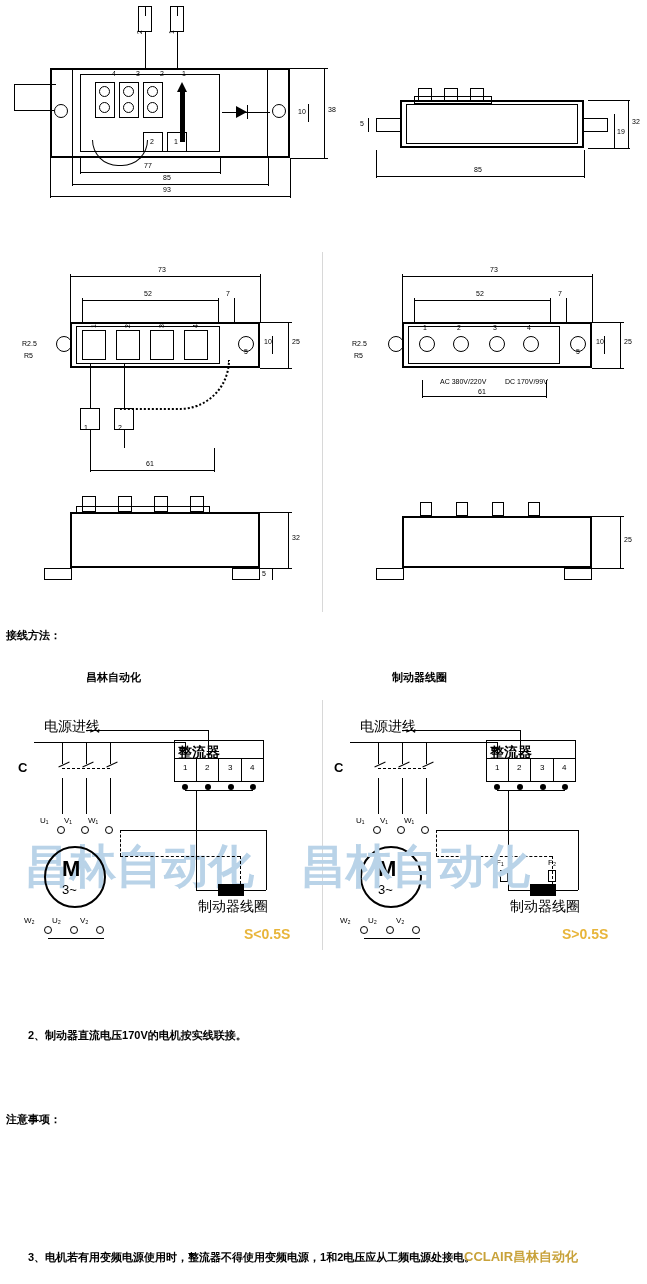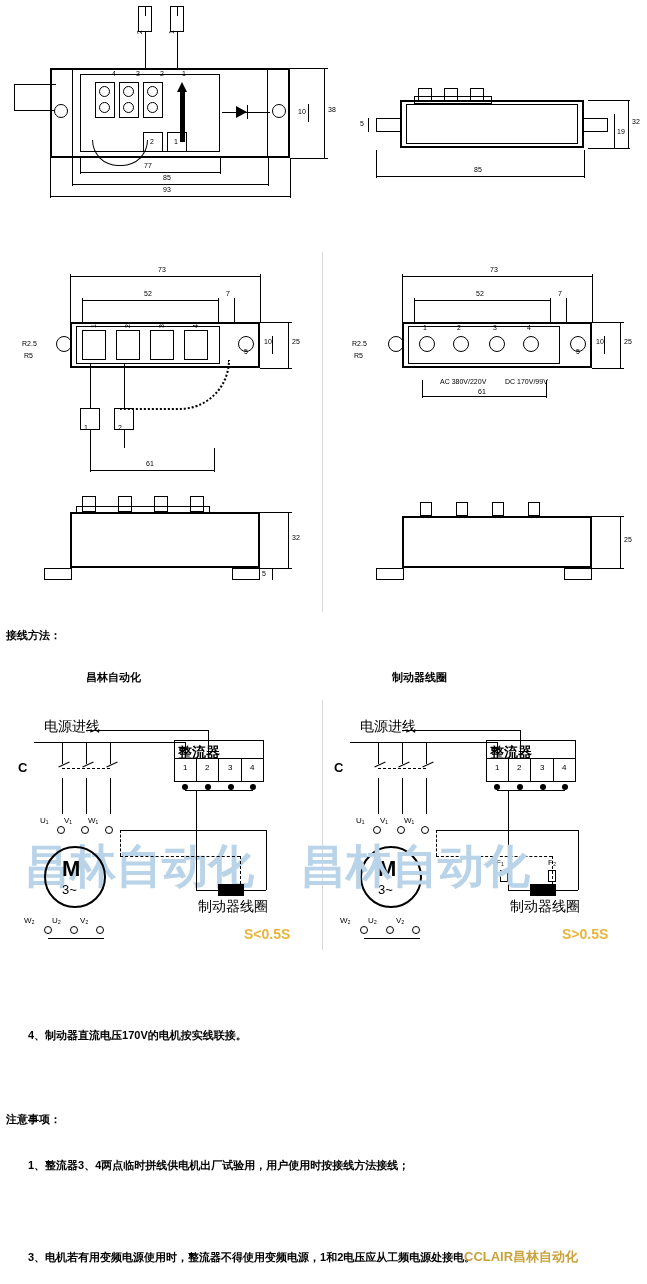--- a/index.html
+++ b/index.html
@@ -414,21 +414,20 @@
     <div class="box" style="left:500px;top:870px;width:8px;height:12px;"></div>
     <div class="box" style="left:548px;top:870px;width:8px;height:12px;"></div>
     <div class="lbl8" style="left:496px;top:858px;">F₁</div>
     <div class="lbl8" style="left:548px;top:858px;">F₂</div>
 
     <div class="wmy" style="left:562px;top:926px;font-size:14px;">S&gt;0.5S</div>
   </div>
 
   <div class="wmblue" style="left:300px;top:836px;">昌林自动化</div>
 
-  <div class="note" style="left:28px;top:1028px;">4、制动器直流电压170V的电机按实线联接。</div>
+  <div class="note" style="left:28px;top:1028px;">2、制动器直流电压170V的电机按实线联接。</div>
 
   <div class="note" style="left:6px;top:1112px;">注意事项：</div>
-  <div class="note" style="left:28px;top:1158px;">1、整流器3、4两点临时拼线供电机出厂试验用，用户使用时按接线方法接线；</div>
   <div class="note" style="left:28px;top:1250px;">3、电机若有用变频电源使用时，整流器不得使用变频电源，1和2电压应从工频电源处接电。</div>
 
   <div class="abs" style="left:464px;top:1248px;font-size:13px;font-weight:bold;color:#c8a23a;">CCLAIR昌林自动化</div>
 
 </div>
 
 </body></html>

